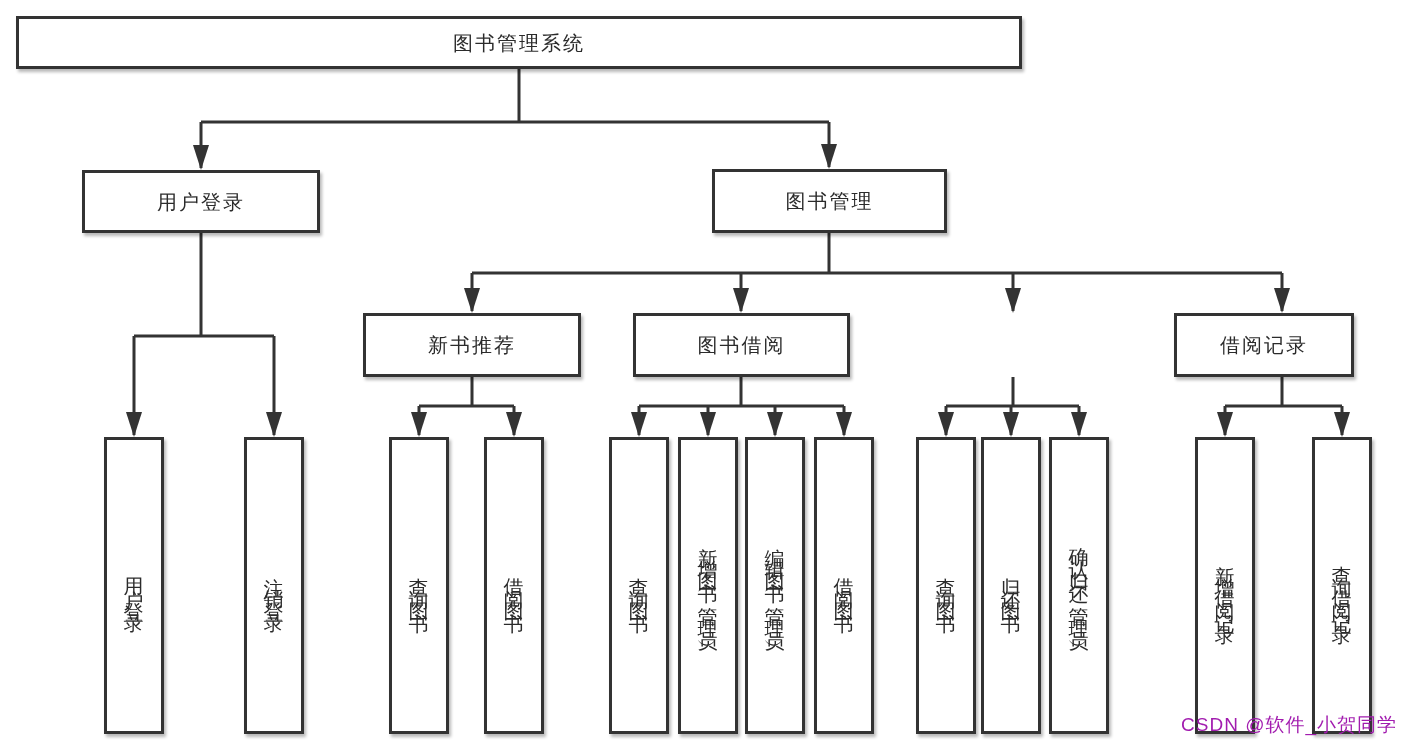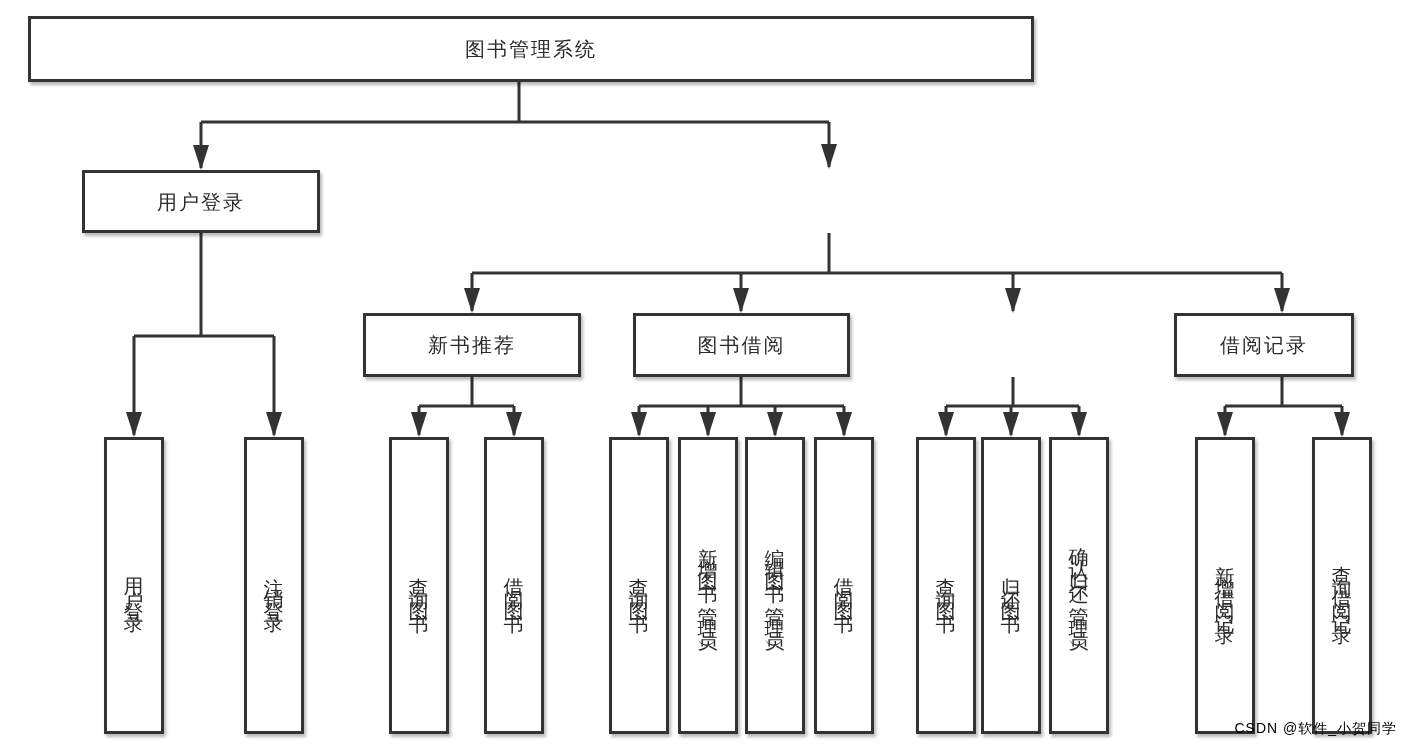--- a/index.html
+++ b/index.html
@@ -46,22 +46,22 @@
     color: #2b2b2b;
     letter-spacing: 12px;
     line-height: 1;
     max-height: 290px;
     white-space: nowrap;
   }
   .watermark {
     position: absolute;
     right: 8px;
     bottom: 9px;
-    font-size: 14px;
-    color: #000000;
+    font-size: 19px;
+    color: #a21caf;
     letter-spacing: 1px;
     z-index: 5;
     white-space: nowrap;
   }
 </style>
 </head>
 <body>
 
 <div class="canvas">
 
@@ -98,26 +98,29 @@
       <polygon points="775,437 767,412 783,412"></polygon>
       <polygon points="844,437 836,412 852,412"></polygon>
       <polygon points="946,437 938,412 954,412"></polygon>
       <polygon points="1011,437 1003,412 1019,412"></polygon>
       <polygon points="1079,437 1071,412 1087,412"></polygon>
       <polygon points="1225,437 1217,412 1233,412"></polygon>
       <polygon points="1342,437 1334,412 1350,412"></polygon>
     </g>
   </svg>
 
-  <div class="node" style="left:28px;top:16px;width:1006px;height:66px">
+  <div class="node" style="left:16px;top:16px;width:1006px;height:53px">
     <span class="hlabel">图书管理系统</span>
   </div>
 
   <div class="node" style="left:82px;top:170px;width:238px;height:63px">
     <span class="hlabel">用户登录</span>
+  </div>
+  <div class="node" style="left:712px;top:169px;width:235px;height:64px">
+    <span class="hlabel">图书管理</span>
   </div>
 
   <div class="node" style="left:363px;top:313px;width:218px;height:64px">
     <span class="hlabel">新书推荐</span>
   </div>
   <div class="node" style="left:633px;top:313px;width:217px;height:64px">
     <span class="hlabel">图书借阅</span>
   </div>
   <div class="node" style="left:1174px;top:313px;width:180px;height:64px">
     <span class="hlabel">借阅记录</span>

